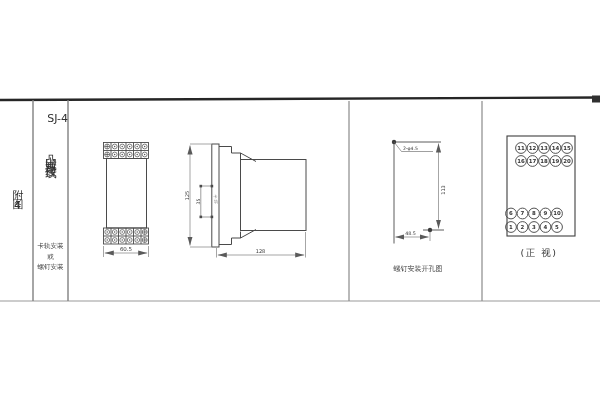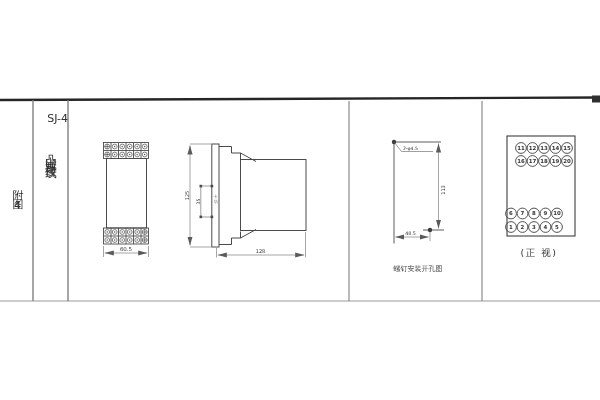--- a/index.html
+++ b/index.html
@@ -268,15 +268,20 @@
 
   <div class="index-col">
     <div class="vtext">附图4</div>
   </div>
 
   <div class="title-col">
     <div class="model">SJ-4</div>
     <div class="vtitle-wrap">
       <div class="vtext">凸出式前接线</div>
     </div>
+    <div class="mounts">
+      <div>卡轨安装</div>
+      <div>或</div>
+      <div>螺钉安装</div>
+    </div>
   </div>
 
 </div>
 
 </body></html>

